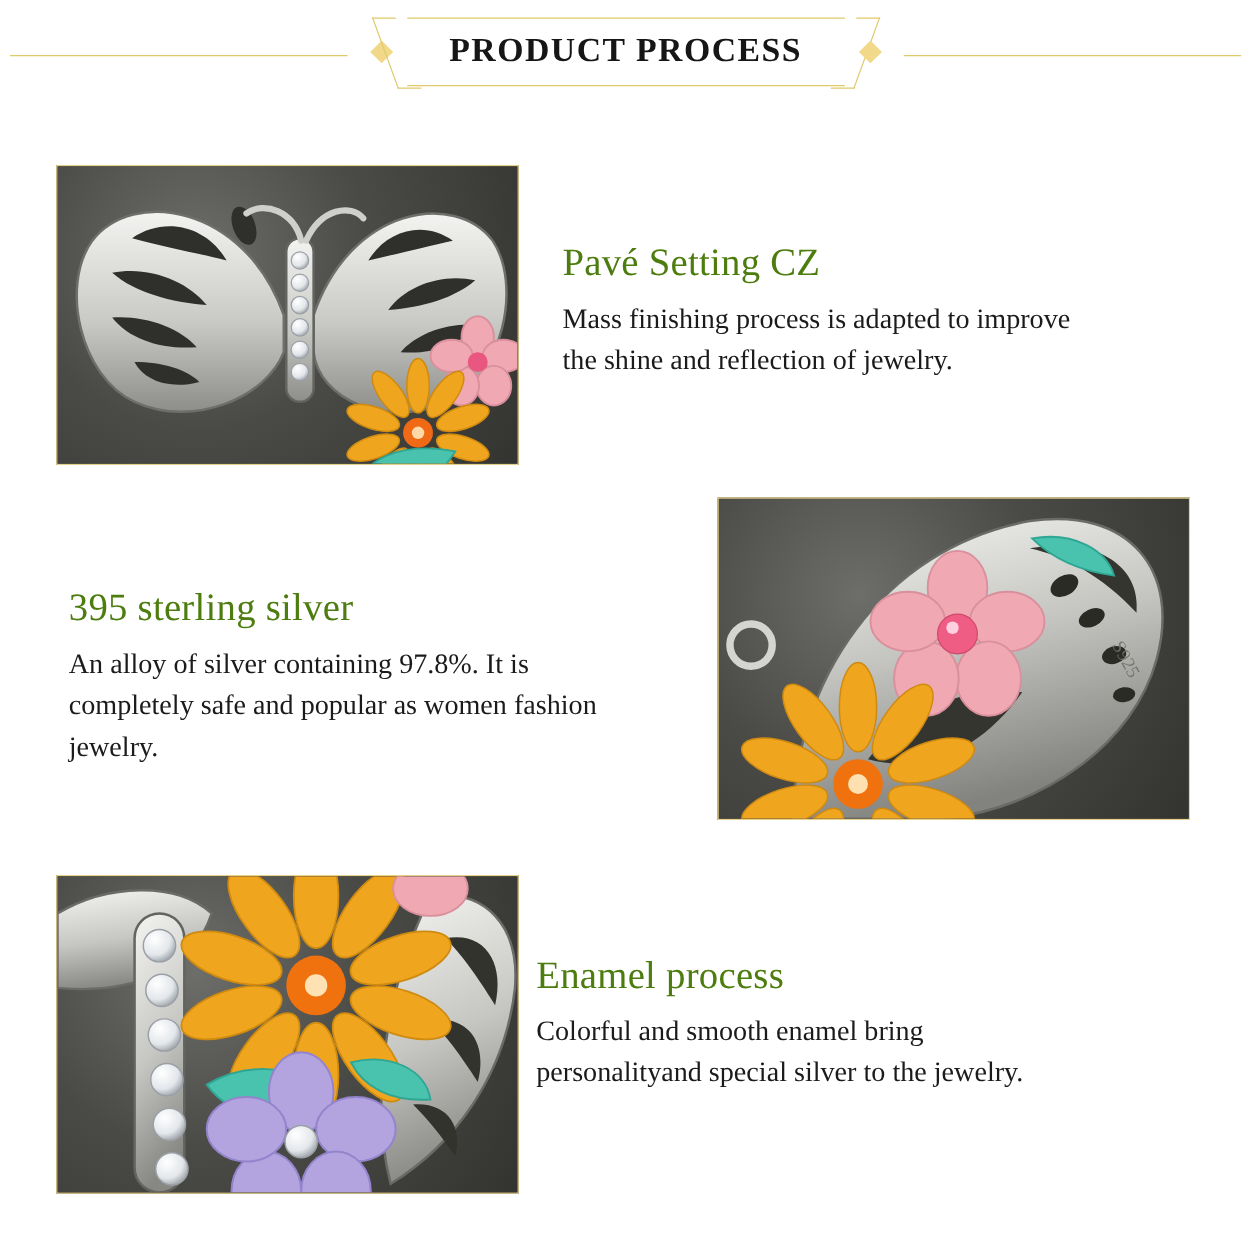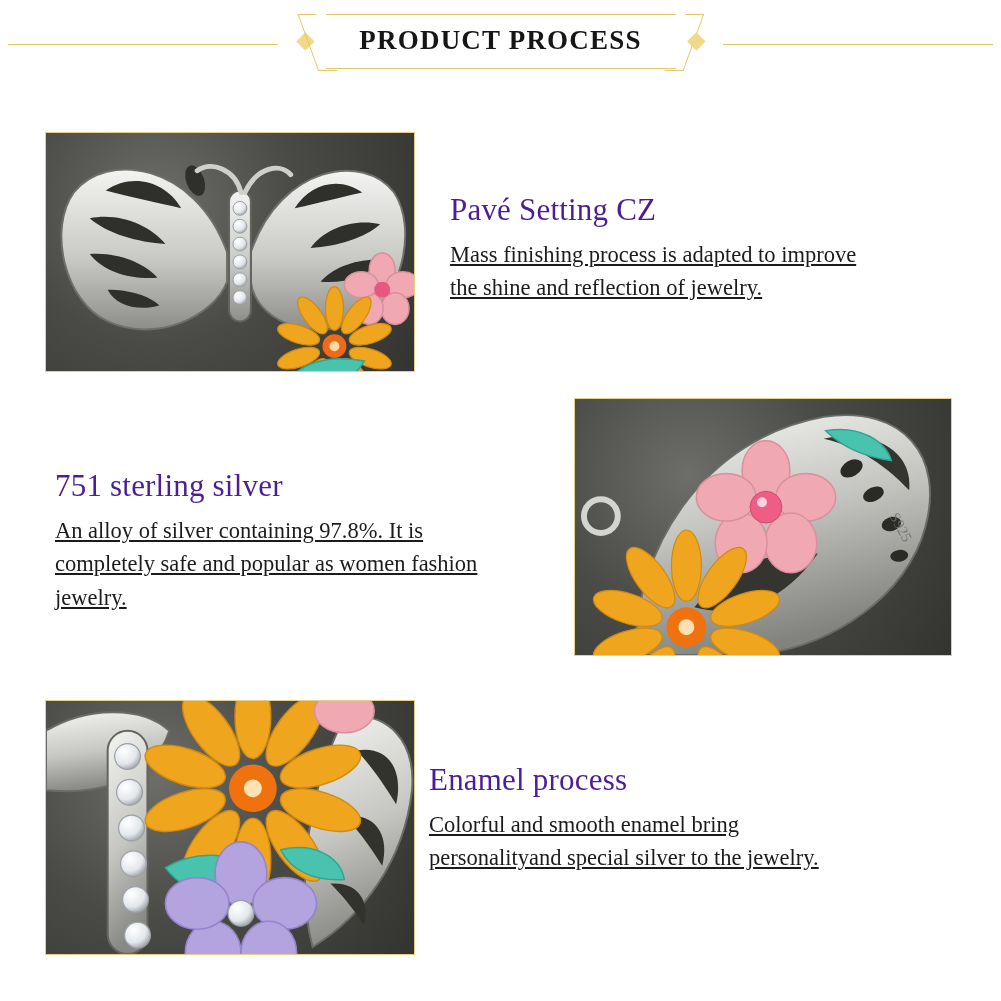--- a/index.html
+++ b/index.html
@@ -94,32 +94,31 @@
     box-sizing: border-box;
     overflow: hidden;
     background: #3a3a38;
   }
   .textblock {
     position: absolute;
   }
   .feature-title {
     font-family: "Liberation Serif", serif;
     font-size: 31px;
-    color: #4c1d95;
+    color: #4d7c0f;
     margin: 0 0 10px 0;
     font-weight: normal;
     letter-spacing: 0.2px;
   }
   .feature-desc {
     font-family: "Liberation Serif", serif;
     font-size: 22.5px;
     line-height: 1.48;
     color: #1b1b1b;
     margin: 0;
-    text-decoration: underline;
   }
 
   
   .jewel {
     position: absolute;
     inset: 0;
     background:
       radial-gradient(circle at 30% 30%, #6d6d69 0%, #4a4a47 45%, #33332f 100%);
   }
   .svgwrap { position: absolute; inset: 0; }
@@ -236,21 +235,21 @@
 
   <div class="textblock" style="left:450px; top:192px; width:430px;">
     <h2 class="feature-title">Pavé Setting CZ</h2>
     <p class="feature-desc">Mass finishing process is adapted to improve the shine and reflection of jewelry.</p>
   </div>
 </div>
 
 <div class="section">
 
   <div class="textblock" style="left:55px; top:468px; width:460px;">
-    <h2 class="feature-title">751 sterling silver</h2>
+    <h2 class="feature-title">395 sterling silver</h2>
     <p class="feature-desc">An alloy of silver containing 97.8%. It is completely safe and popular as women fashion jewelry.</p>
   </div>
 
   <div class="photo" style="left:574px; top:398px; width:378px; height:258px;">
     <div class="jewel"></div>
     <div class="svgwrap">
       <svg viewBox="0 0 378 258" preserveAspectRatio="none">
         <defs>
           <linearGradient id="sil2" x1="0" y1="0" x2="0.3" y2="1">
             <stop offset="0%" stop-color="#f6f6f4"></stop>

